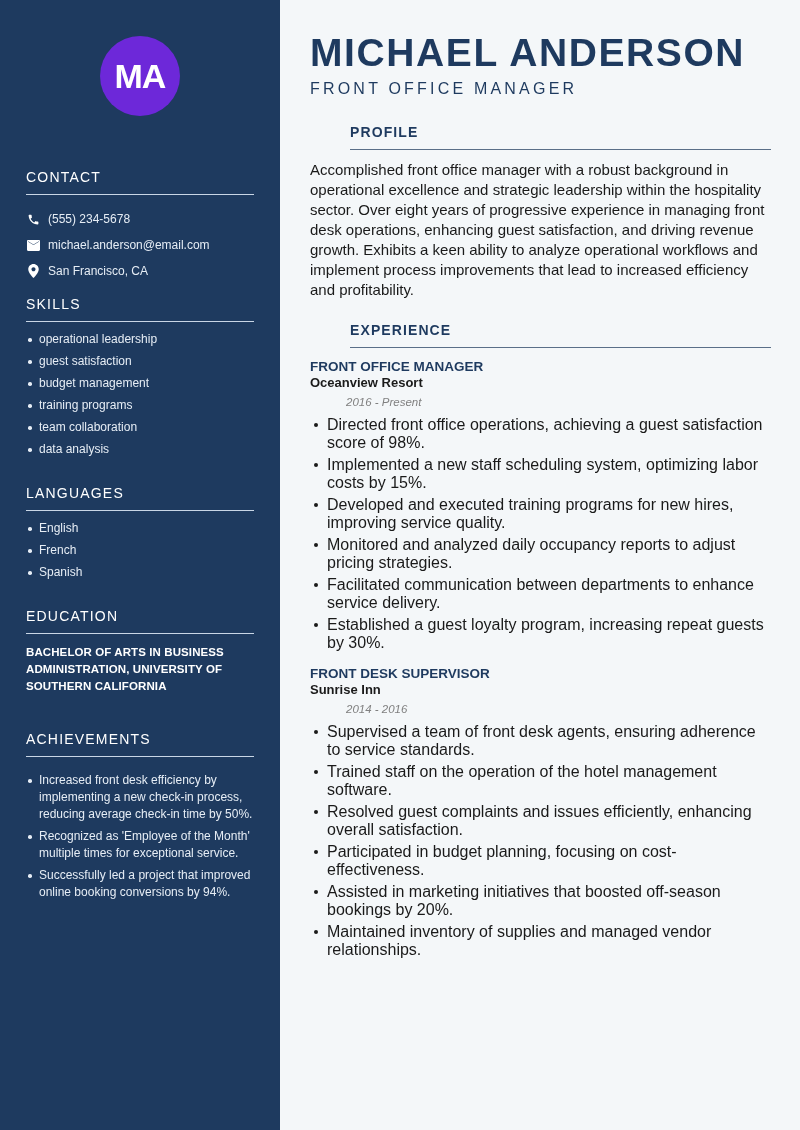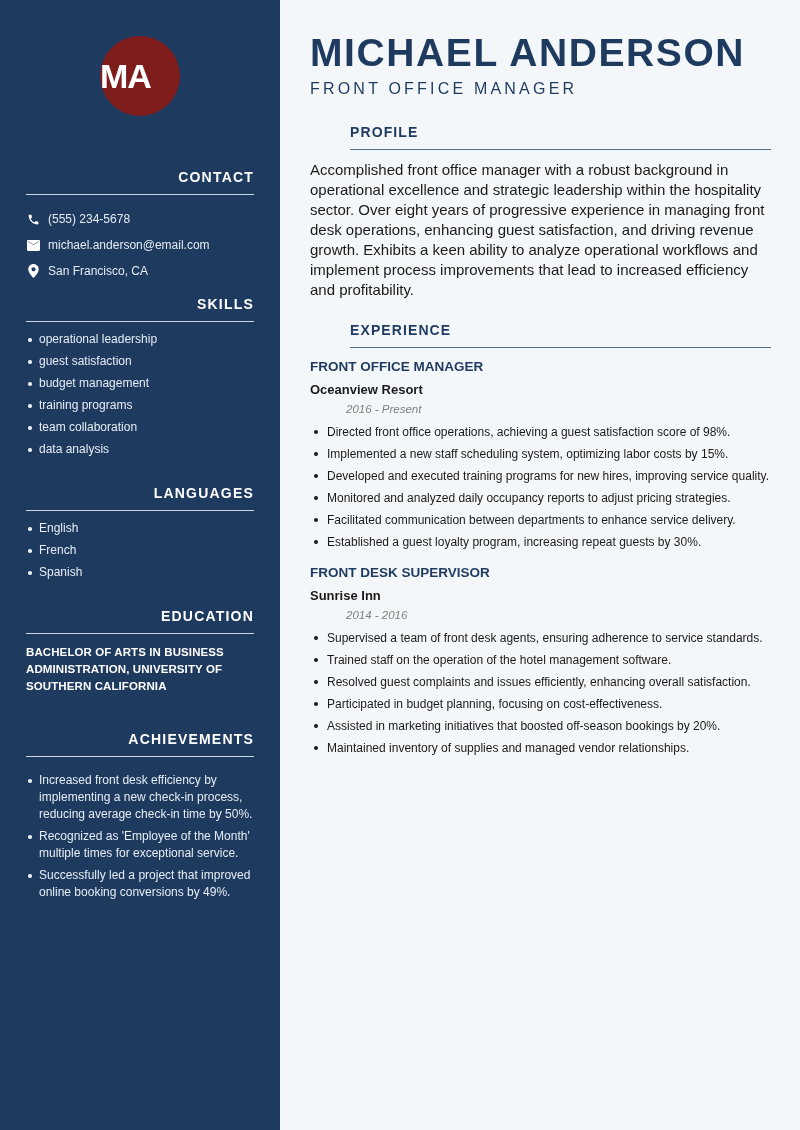--- a/index.html
+++ b/index.html
@@ -12,33 +12,32 @@
     }
     .sidebar {
       position: absolute; left: 0; top: 0;
       width: 280px; height: 1130px;
       background: #1e3a5f;
       color: #ffffff;
       padding: 36px 26px 0 26px;
     }
     .avatar {
       width: 80px; height: 80px; border-radius: 50%;
-      background: #7f1d1d;
+      background: #6d28d9;
       margin: 0 auto;
-      display: flex; align-items: center; justify-content: flex-start;
+      display: flex; align-items: center; justify-content: center;
       color: #ffffff; font-weight: bold; font-size: 34px;
       letter-spacing: -1px;
     }
     .side-section { margin-top: 0; }
     .side-title {
-      font-size: 14px; font-weight: bold; letter-spacing: 1.2px;
+      font-size: 14px; font-weight: normal; letter-spacing: 1.2px;
       color: #ffffff;
       padding-bottom: 9px;
       border-bottom: 1.5px solid #c9d6e6;
-      text-align: right;
     }
     .contact { margin-top: 53px; }
     .contact-list { list-style: none; margin-top: 11px; }
     .contact-list li {
       display: flex; align-items: center;
       font-size: 12px; color: #e6edf5;
       height: 26px;
     }
     .contact-list .ic {
       width: 14px; height: 14px; margin-right: 8px;
@@ -96,29 +95,29 @@
       margin-top: 10px;
       font-size: 15px; line-height: 20px; color: #1a1a1a;
     }
     .experience { margin-top: 22px; }
     .job { margin-top: 11px; }
     .job + .job { margin-top: 14px; }
     .job-role {
       font-size: 13.5px; font-weight: bold; color: #1e3a5f;
     }
     .job-company {
-      font-size: 13px; font-weight: bold; color: #1a1a1a; margin-top: 8px;
+      font-size: 13px; font-weight: bold; color: #1a1a1a; margin-top: 1px;
     }
     .job-dates {
       font-size: 11.5px; font-style: italic; color: #808080; margin-top: 6px; margin-left: 36px;
     }
     .job-bullets { list-style: none; margin-top: 8px; }
     .job-bullets li {
       position: relative; padding-left: 17px;
-      font-size: 12px; line-height: 18px; color: #1a1a1a;
+      font-size: 16px; line-height: 18px; color: #1a1a1a;
       margin-bottom: 4px;
     }
     .job-bullets li::before {
       content: ""; position: absolute; left: 4px; top: 7px;
       width: 4px; height: 4px; border-radius: 50%; background: #1a1a1a;
     }
   </style>
 </head>
 <body>
 
@@ -181,21 +180,21 @@
   <section class="side-section education">
     <h2 class="side-title">EDUCATION</h2>
     <p class="edu-degree">BACHELOR OF ARTS IN BUSINESS ADMINISTRATION, UNIVERSITY OF SOUTHERN CALIFORNIA</p>
   </section>
 
   <section class="side-section achievements">
     <h2 class="side-title">ACHIEVEMENTS</h2>
     <ul class="bullets">
       <li>Increased front desk efficiency by implementing a new check-in process, reducing average check-in time by 50%.</li>
       <li>Recognized as 'Employee of the Month' multiple times for exceptional service.</li>
-      <li>Successfully led a project that improved online booking conversions by 49%.</li>
+      <li>Successfully led a project that improved online booking conversions by 94%.</li>
     </ul>
   </section>
 </aside>
 
 <main class="main">
   <h1 class="name">MICHAEL ANDERSON</h1>
   <div class="job-title">FRONT OFFICE MANAGER</div>
 
   <section class="profile">
     <h2 class="main-section-title">PROFILE</h2>

